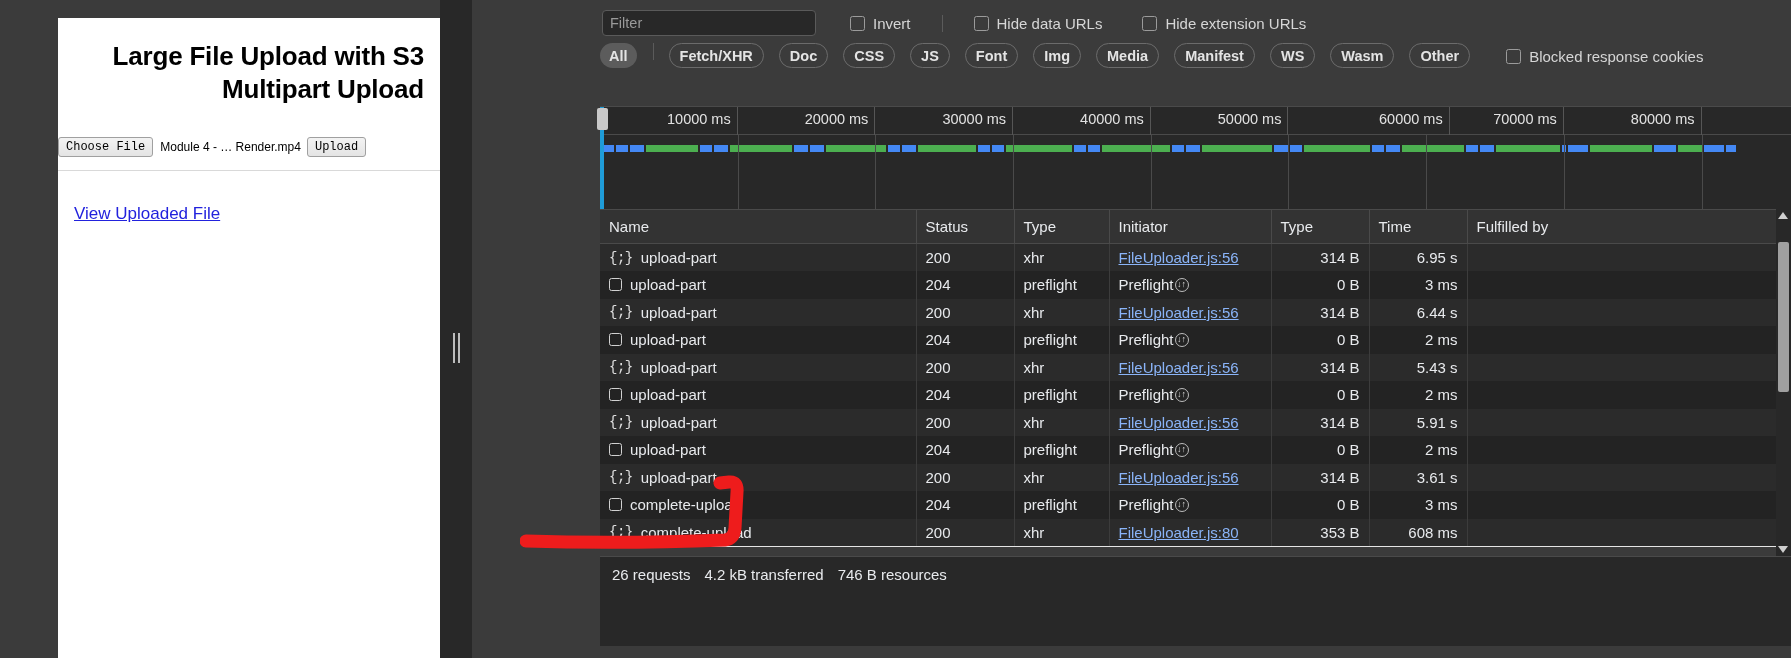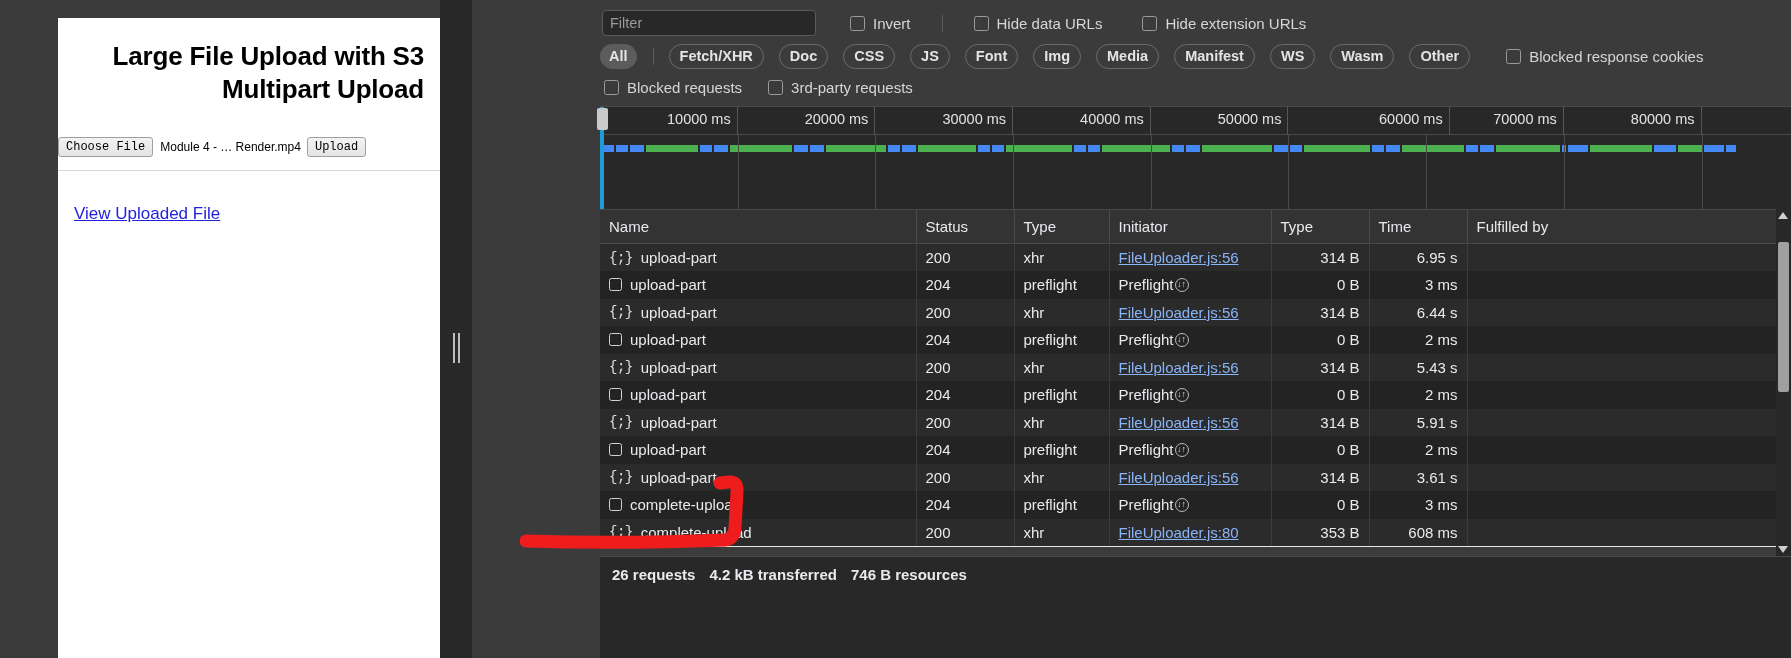--- a/index.html
+++ b/index.html
@@ -93,21 +93,21 @@
     font-size: 15px; color: #d6d6d6; white-space: nowrap;
   }
   .cbx {
     width: 15px; height: 15px; border: 1.6px solid #9b9b9b; border-radius: 2.5px;
     background: transparent; display: inline-block; flex: none;
   }
   .vsep { width: 1px; height: 17px; background: #5b5b5b; display: inline-block; }
 
   #toolbar-types {
     position: absolute; left: 128px; top: 43px; height: 26px;
-    display: flex; align-items: center; gap: 8px;
+    display: flex; gap: 8px;
   }
   .chip {
     display: inline-flex; align-items: center; justify-content: center;
     height: 25px; padding: 0 10px; margin-right: 7px;
     border: 1px solid #6b6b6b; border-radius: 13px;
     font-size: 14.5px; font-weight: bold; color: #e4e4e4; white-space: nowrap;
     background: transparent;
   }
   .chip.active { background: #5c5c5c; border-color: transparent; }
   .chip.plain { border: none; padding-left: 9px; padding-right: 9px; }
@@ -183,22 +183,22 @@
   col.c-name { width: 316px; }
   col.c-status { width: 98px; }
   col.c-type { width: 95px; }
   col.c-init { width: 162px; }
   col.c-size { width: 98px; }
   col.c-time { width: 98px; }
   col.c-ful { width: 324px; }
 
   
   #status-bar {
-    position: absolute; left: 128px; top: 556px; width: 1191px; height: 102px;
-    background: #282828; border-top: 1px solid #4a4a4a; font-weight: bold;
+    position: absolute; left: 128px; top: 556px; width: 1191px; height: 90px;
+    background: #282828; border-top: 1px solid #4a4a4a;
   }
   #status-text {
     position: absolute; left: 12px; top: 9px;
     font-size: 15px; color: #e8eaed; display: flex; gap: 14px;
   }
 
   
   #v-scroll-track {
     position: absolute; right: 0; top: 209px; width: 15px; height: 347px;
     background: #282828;
@@ -286,30 +286,20 @@
         <span class="chip">WS</span>
         <span class="chip">Wasm</span>
         <span class="chip">Other</span>
         <span style="display:inline-block;width:13px"></span>
         <label class="cbx-item">
           <span class="cbx"></span>
           <span>Blocked response cookies</span>
         </label>
       </div>
 
-      <div id="toolbar-bottom">
-        <label class="cbx-item">
-          <span class="cbx"></span>
-          <span>Blocked requests</span>
-        </label>
-        <label class="cbx-item">
-          <span class="cbx"></span>
-          <span>3rd-party requests</span>
-        </label>
-      </div>
     </div>
 
     <div id="overview">
       <div id="ov-ruler">
           <div class="ov-tick" style="left: 0px; width: 137.688px;">
             <span>10000 ms</span>
           </div>
           <div class="ov-tick" style="left: 137.688px; width: 137.688px;">
             <span>20000 ms</span>
           </div>

